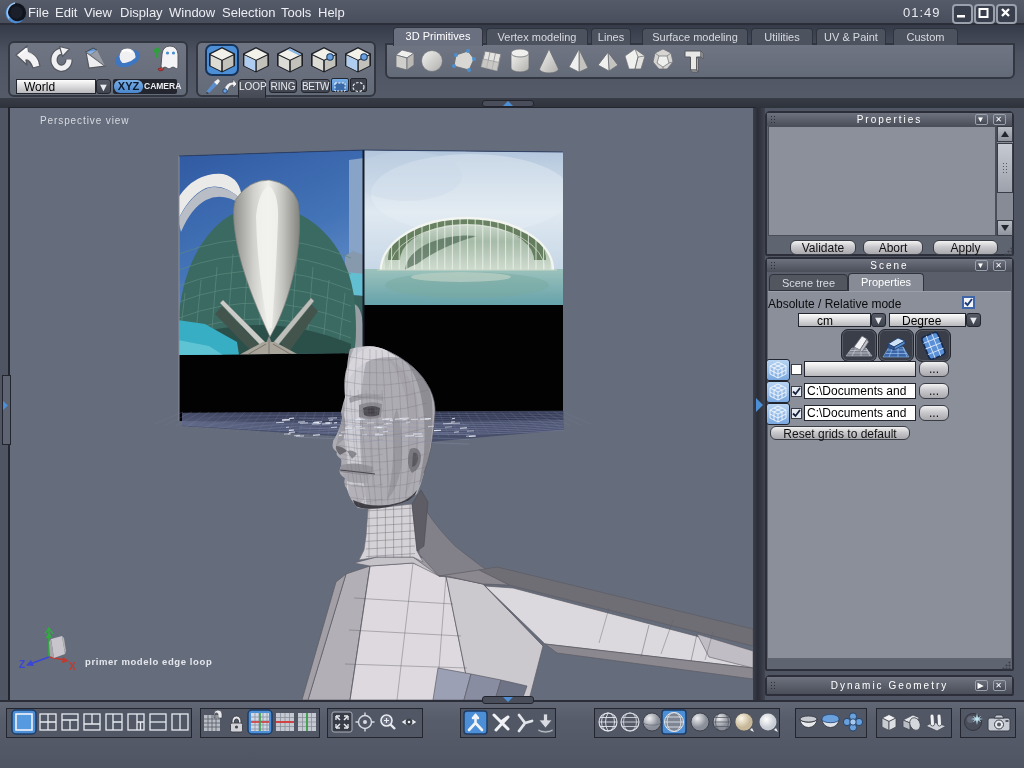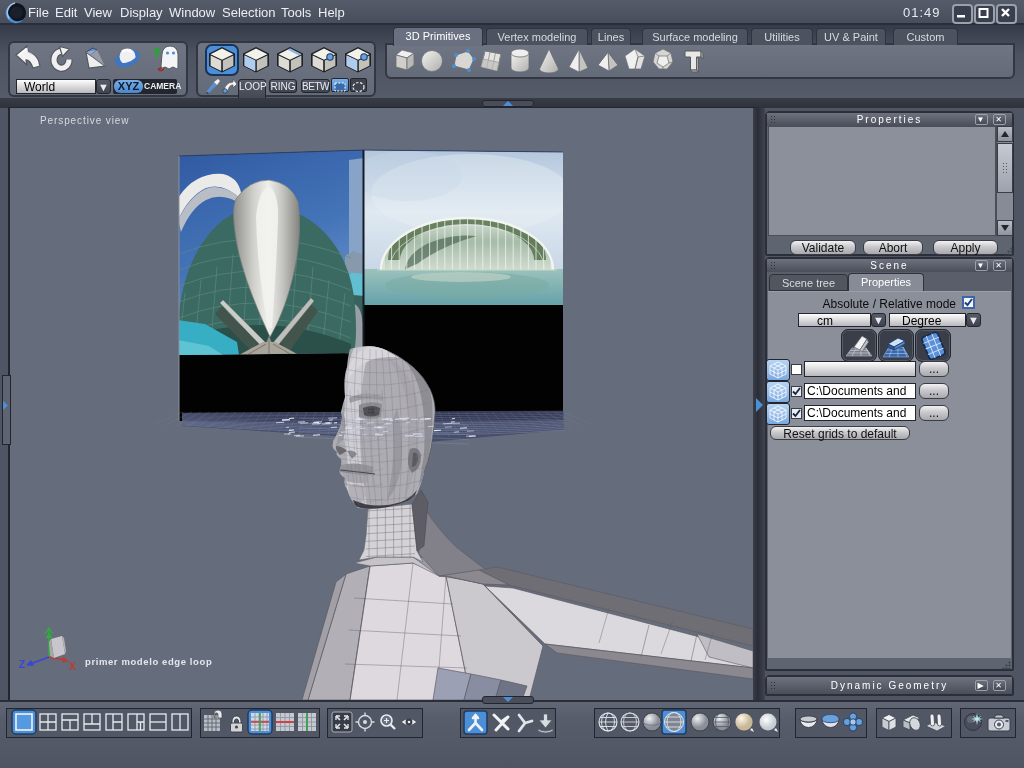--- a/index.html
+++ b/index.html
@@ -622,21 +622,21 @@
     <div class="ptitle">Scene<div class="dots"></div>
       <div class="ptbtn" style="left:208px">▼</div><div class="ptbtn" style="left:226px">✕</div>
     </div>
 
     <div style="position:absolute;left:1px;top:13px;width:243px;height:19px;background:#595e6a;"></div>
     <div style="position:absolute;left:2px;top:15px;width:79px;height:17px;background:#51565f;border:1px solid #2f333d;border-radius:4px 4px 0 0;color:#d8dbe0;font-size:11px;text-align:center;line-height:17px;box-sizing:border-box;">Scene tree</div>
     <div style="position:absolute;left:81px;top:14px;width:76px;height:18px;background:#868b95;border:1px solid #2f333d;border-bottom:none;border-radius:4px 4px 0 0;color:#fff;font-size:11px;text-align:center;line-height:17px;box-sizing:border-box;">Properties</div>
 
     <div style="position:absolute;left:1px;top:32px;width:243px;height:366px;background:#8a8f99;border-top:1px solid #9aa0aa;">
 
-      <div style="position:absolute;left:0;top:5px;width:188px;text-align:right;color:#0c0c0e;font-size:12px;">Absolute / Relative mode</div>
+      <div style="position:absolute;left:0;top:5px;width:188px;text-align:left;color:#0c0c0e;font-size:12px;">Absolute / Relative mode</div>
       <div style="position:absolute;left:194px;top:4px;width:13px;height:13px;background:#f2f5fa;border:2px solid #3f65a8;box-sizing:border-box;">
         <svg width="9" height="9" viewBox="0 0 9 9" style="display:block">
             <path d="M1 4.5 L3.5 7 L8 1" stroke="#1d3c78" stroke-width="2" fill="none"></path>
           </svg>
       </div>
 
       <div class="fld" style="left:30px;top:21px;width:73px;height:14px;font-size:12px;padding-left:18px;">cm</div>
       <div class="dbtn" style="left:103px;top:21px;width:15px;height:14px;line-height:13px;">▼</div>
       <div class="fld" style="left:121px;top:21px;width:77px;height:14px;font-size:12px;padding-left:12px;">Degree</div>
       <div class="dbtn" style="left:198px;top:21px;width:15px;height:14px;line-height:13px;">▼</div>

